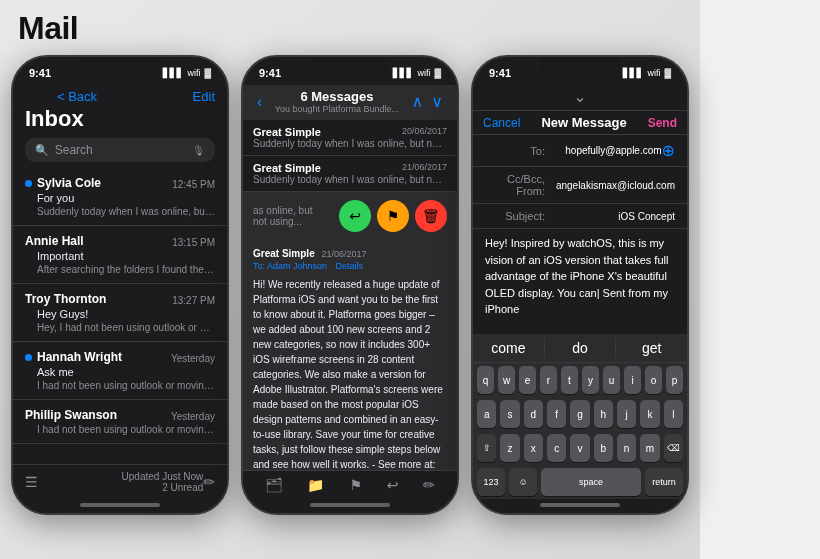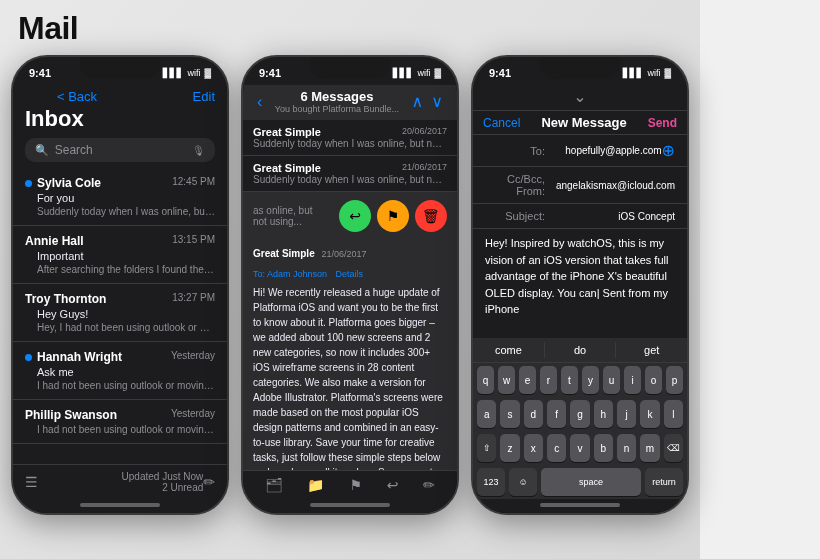--- a/index.html
+++ b/index.html
@@ -177,21 +177,21 @@
       border-bottom: 0.5px solid #3a3a3c;
       display: flex;
       flex-direction: column;
       gap: 2px;
       position: relative;
     }
 
     .mail-item-header {
       display: flex;
       justify-content: space-between;
-      align-items: flex-start;
+      align-items: flex-end;
     }
 
     .mail-sender {
       font-size: 12px;
       font-weight: 600;
       color: #fff;
       display: flex;
       align-items: center;
       gap: 5px;
     }
@@ -357,21 +357,21 @@
       flex: 1;
       padding: 8px 10px;
       overflow: hidden;
       background: #2c2c2e;
     }
 
     .email-from {
       font-size: 10px;
       font-weight: 600;
       color: #fff;
-      margin-bottom: 10px;
+      margin-bottom: 2px;
     }
 
     .email-details {
       font-size: 9px;
       color: #0a84ff;
       margin-bottom: 6px;
     }
 
     .email-text {
       font-size: 10px;
@@ -475,21 +475,21 @@
 
     .keyboard-suggest {
       display: flex;
       border-bottom: 0.5px solid #3a3a3c;
       padding: 4px 0;
     }
 
     .keyboard-suggest-item {
       flex: 1;
       text-align: center;
-      font-size: 11px;
+      font-size: 14px;
       color: #fff;
       padding: 2px 0;
       border-right: 0.5px solid #3a3a3c;
     }
 
     .keyboard-suggest-item:last-child {
       border-right: none;
     }
 
     .keyboard-row {

